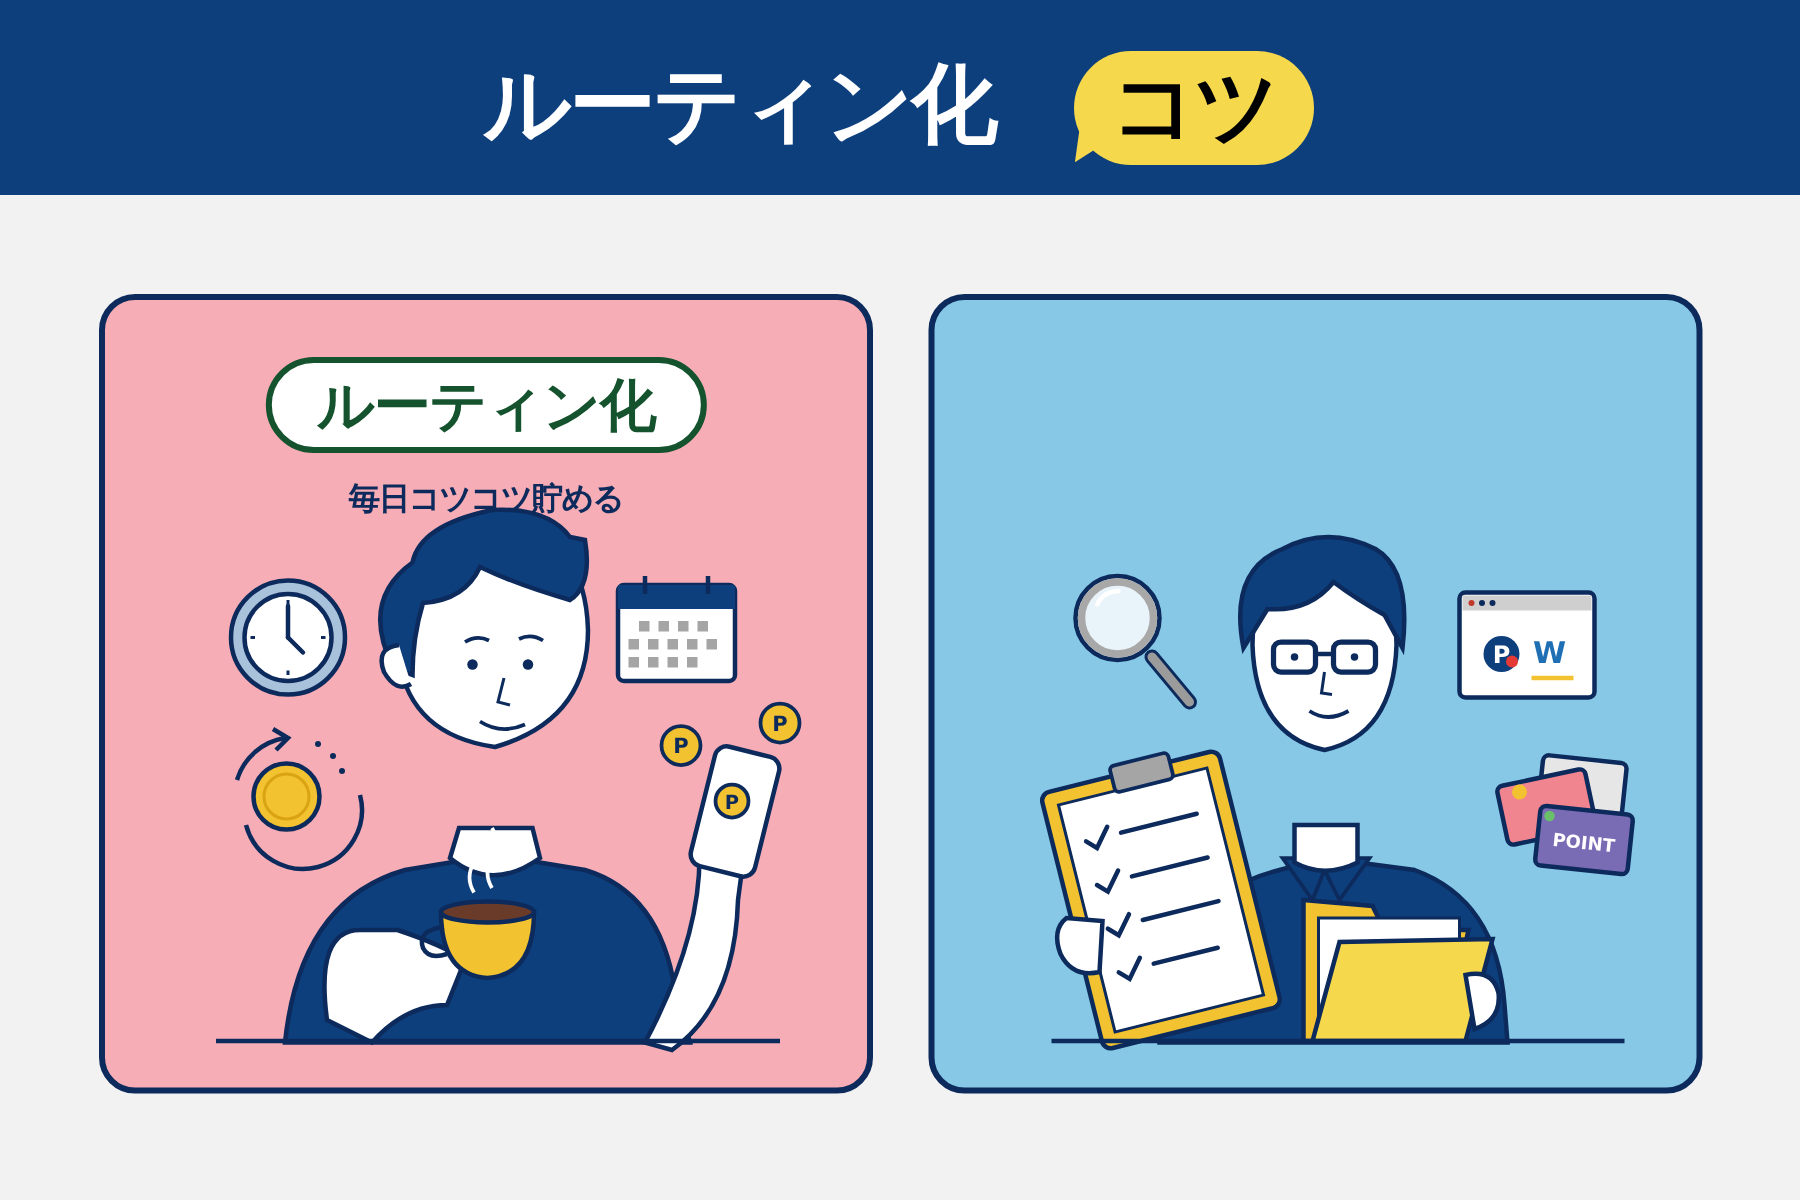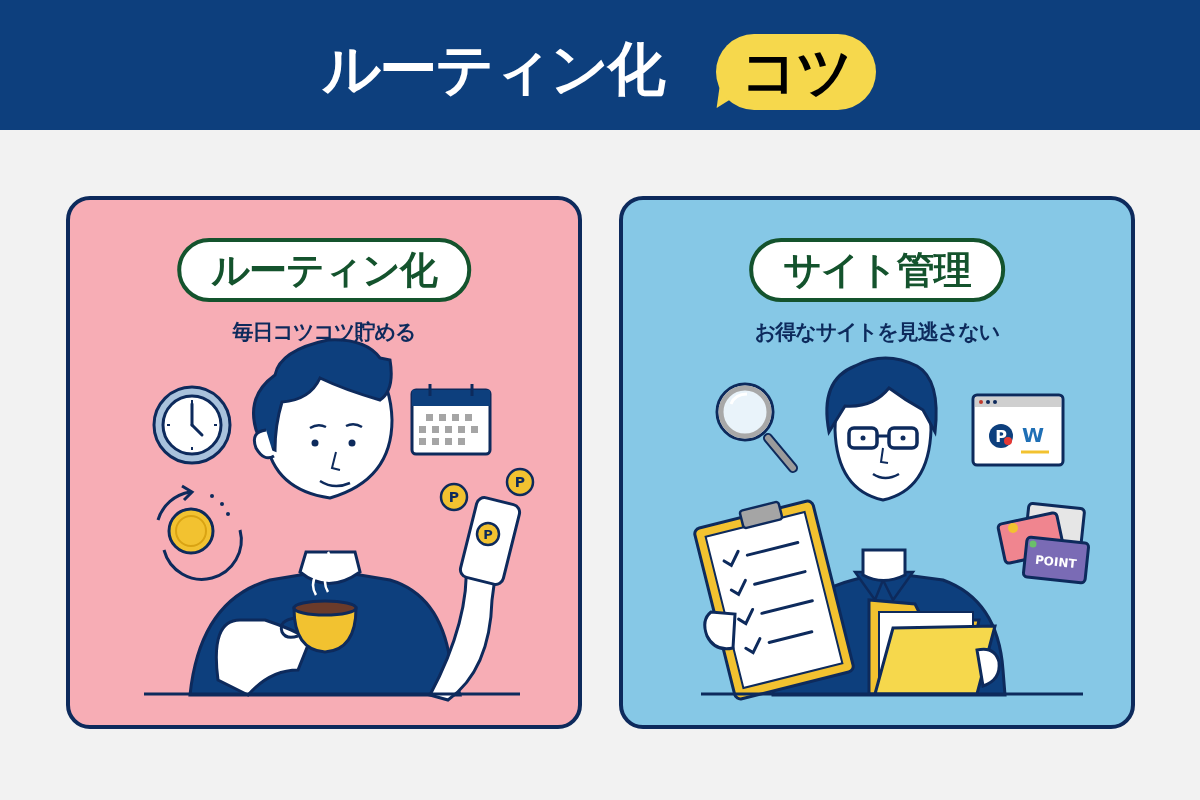--- a/index.html
+++ b/index.html
@@ -217,15 +217,13 @@
     </g>
 
     <g>
       <path d="M 246 400 L 246 494 L 340 494 L 356 420 L 300 420 L 292 404 Z" fill="#f2c230" stroke="#0d2a5c" stroke-width="3"></path>
       <rect x="256" y="412" width="94" height="80" fill="#ffffff" stroke="#0d2a5c" stroke-width="2"></rect>
       <path d="M 252 494 L 270 428 L 372 426 L 354 494 Z" fill="#f6d84c" stroke="#0d2a5c" stroke-width="3"></path>
       <path d="M 354 450 Q 372 446 376 462 Q 378 480 360 486 Z" fill="#ffffff" stroke="#0d2a5c" stroke-width="3"></path>
     </g>
     <line x1="78" y1="494" x2="460" y2="494" stroke="#0d2a5c" stroke-width="3"></line>
   </svg>
-  <div class="pill">サイト管理</div>
-  <div class="subtitle">お得なサイトを見逃さない</div>
 </div>
 
 </body></html>

